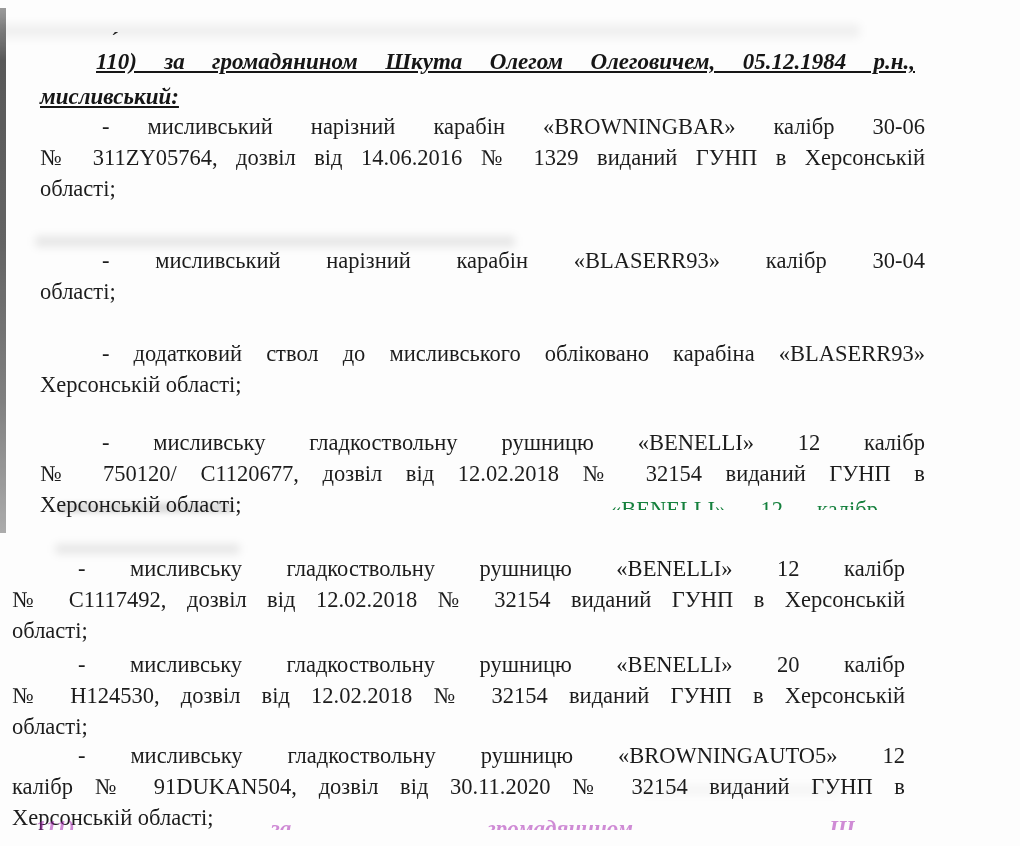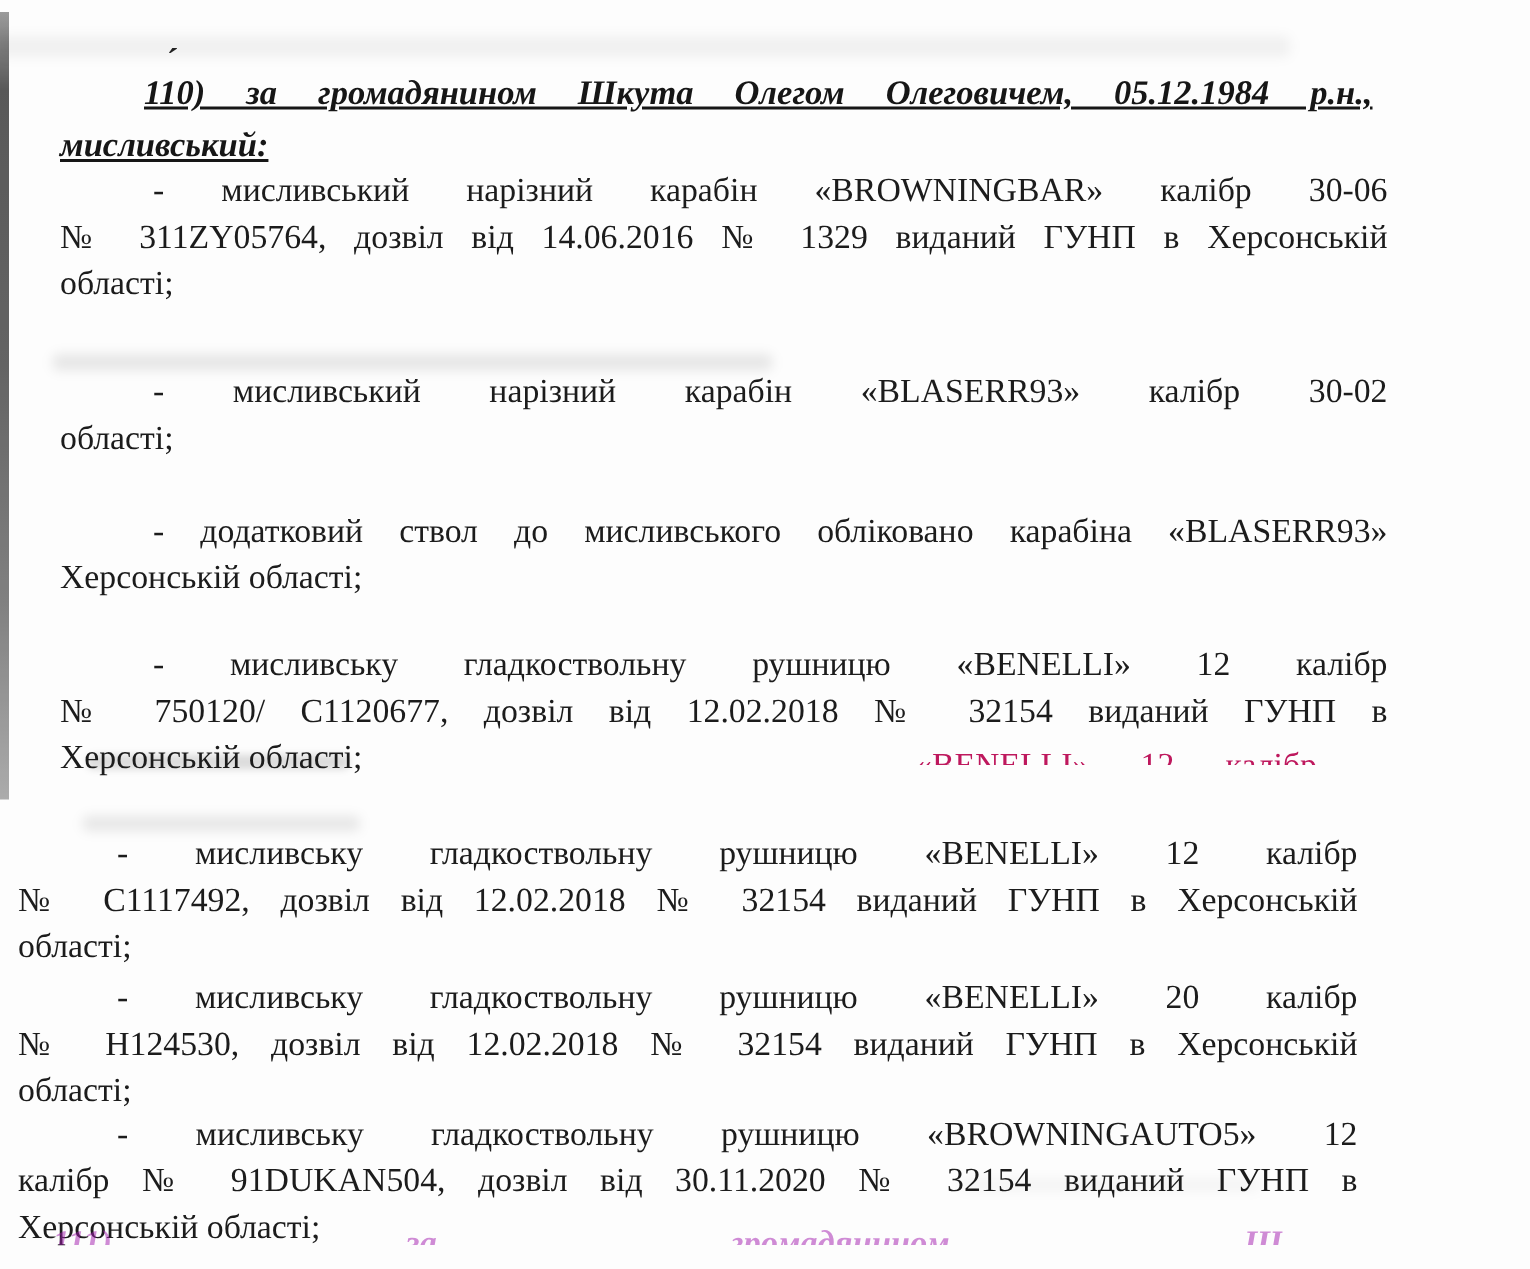--- a/index.html
+++ b/index.html
@@ -81,21 +81,21 @@
     text-align: justify;
     text-align-last: justify;
     white-space: nowrap;
   }
   .fragment-mid {
     top: 497px;
     left: 610px;
     width: 268px;
     height: 13px;
     font-size: 22.5px;
-    color: #be185d;
+    color: #15803d;
   }
   .fragment-bottom {
     top: 816px;
     left: 35px;
     width: 820px;
     height: 14px;
     font-size: 23px;
     font-weight: bold;
     font-style: italic;
     opacity: 0.5;
@@ -132,21 +132,21 @@
       <div class="line indent justify">110) за громадянином Шкута Олегом Олеговичем, 05.12.1984 р.н.,</div>
       <div class="line">мисливський:</div>
     </div>
 
   <div class="paragraph item" id="item-1">
       <div class="line indent justify">- мисливський нарізний карабін «BROWNINGBAR» калібр 30-06</div>
       <div class="line justify">№ 311ZY05764, дозвіл від 14.06.2016 № 1329 виданий ГУНП в Херсонській</div>
       <div class="line">області;</div>
     </div>
   <div class="paragraph item" id="item-2">
-      <div class="line indent justify">- мисливський нарізний карабін «BLASERR93» калібр 30-02</div>
+      <div class="line indent justify">- мисливський нарізний карабін «BLASERR93» калібр 30-04</div>
       <div class="line">області;</div>
     </div>
   <div class="paragraph item" id="item-3">
       <div class="line indent justify">- додатковий ствол до мисливського обліковано карабіна «BLASERR93»</div>
       <div class="line">Херсонській області;</div>
     </div>
   <div class="paragraph item" id="item-4">
       <div class="line indent justify">- мисливську гладкоствольну рушницю «BENELLI» 12 калібр</div>
       <div class="line justify">№ 750120/ C1120677, дозвіл від 12.02.2018 № 32154 виданий ГУНП в</div>
       <div class="line">Херсонській області;</div>

